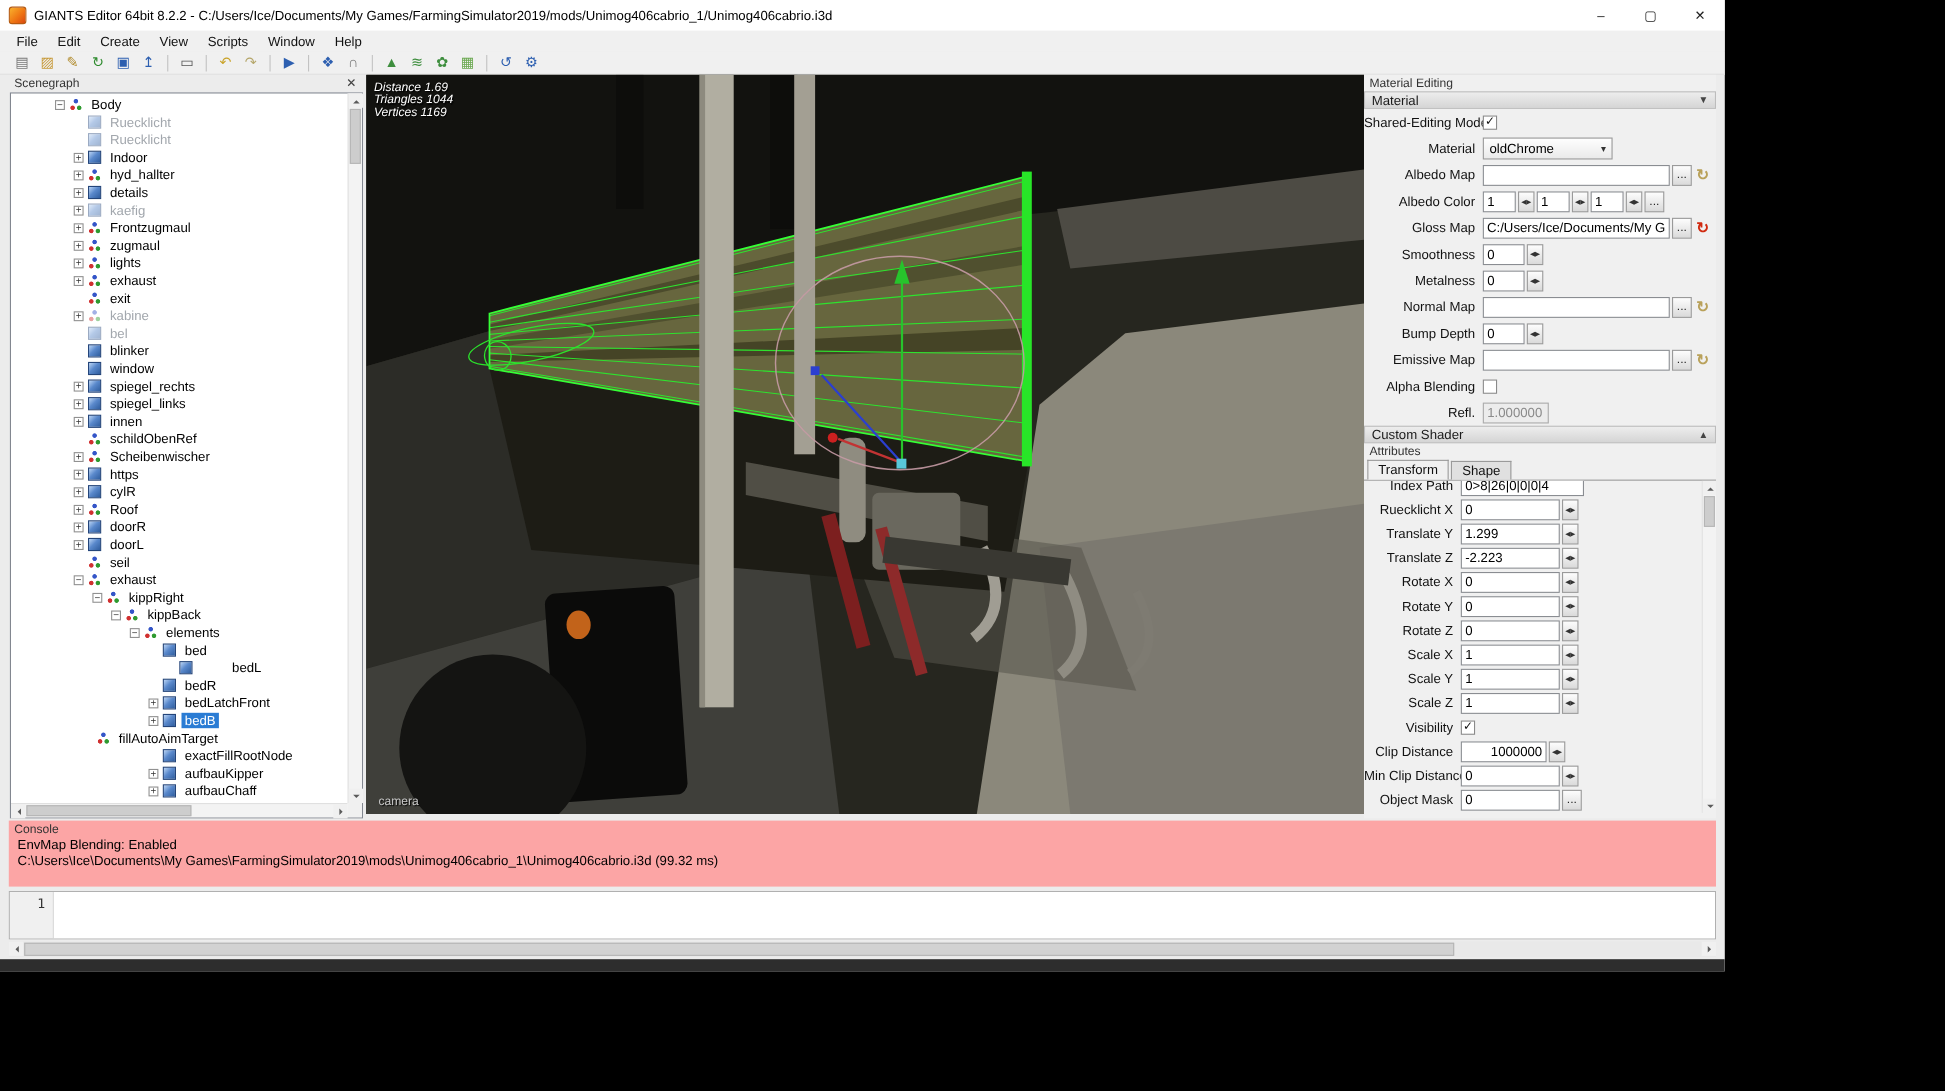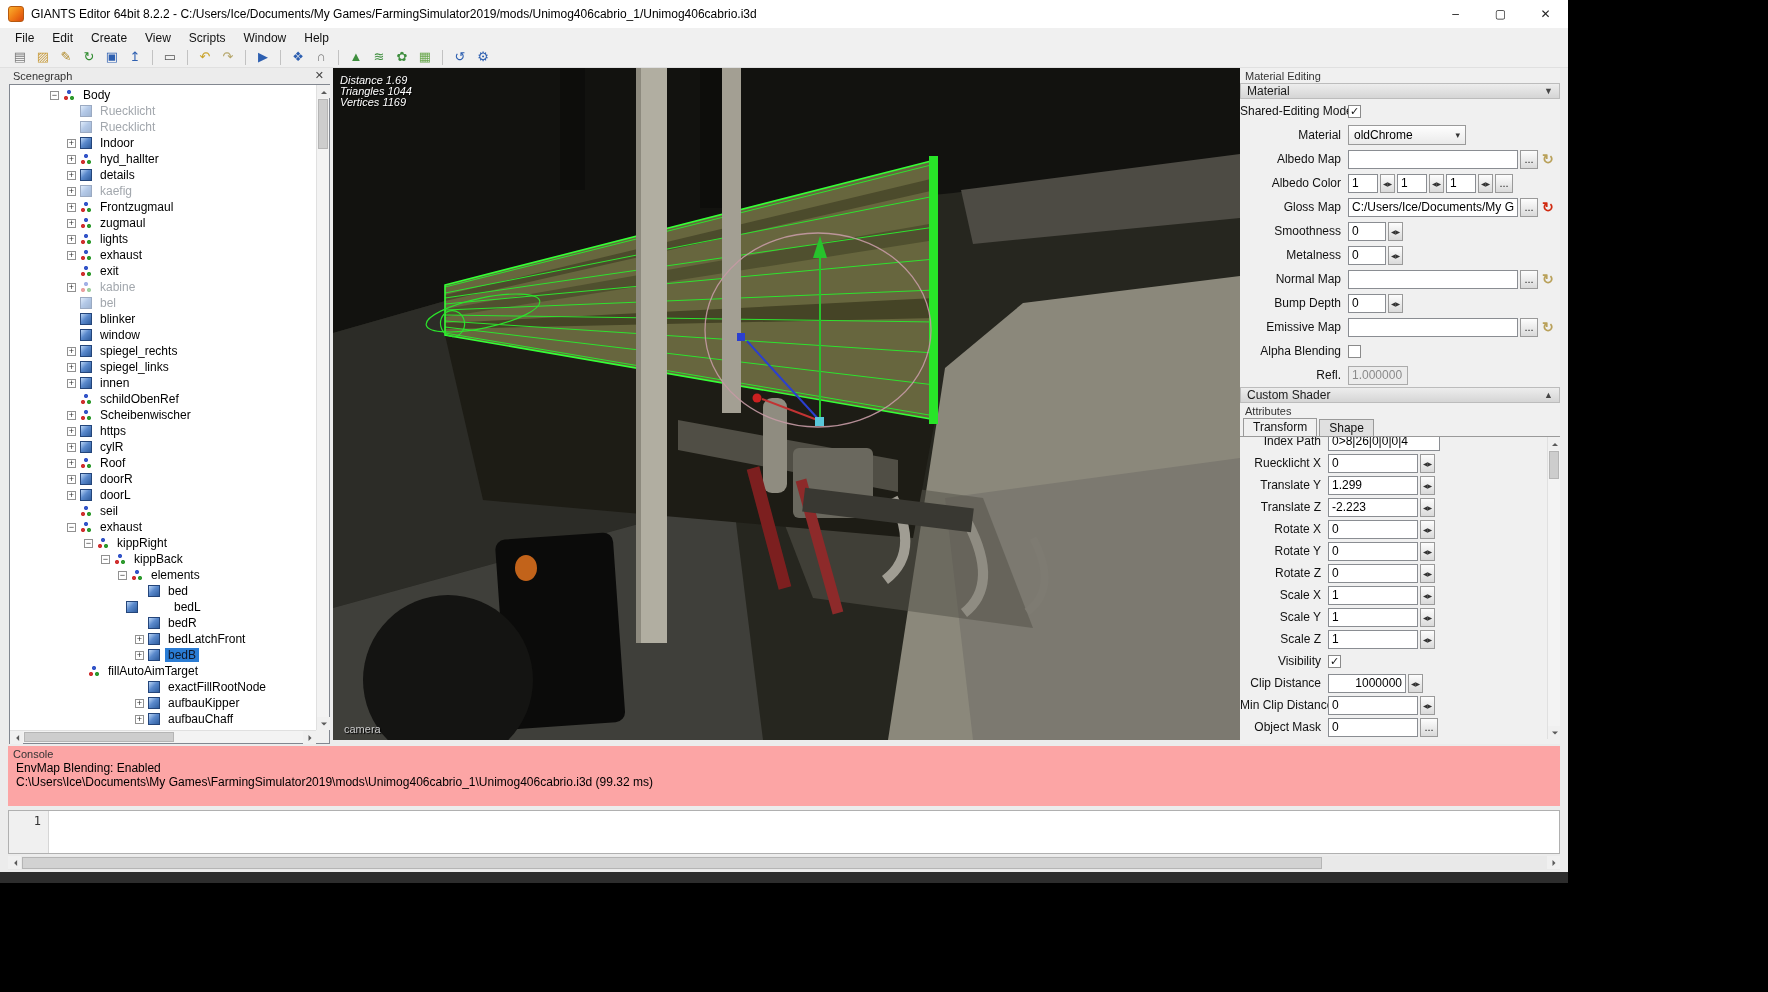--- a/index.html
+++ b/index.html
@@ -33,21 +33,21 @@
   .tree-row.grayed .node-icon{opacity:.45;}
   .expander{width:9px;height:9px;border:1px solid #919191;background:#fff;font-size:9px;line-height:7px;text-align:center;color:#333;margin-right:4px;flex:none;}
   .expander.hidden{visibility:hidden;}
   .node-icon{width:12px;height:12px;margin-right:5px;flex:none;}
   .node-icon.shape{background:linear-gradient(135deg,#bcd6f6 0%,#5a89cc 45%,#2f5d9e 100%);border:1px solid #24457a;}
   .node-icon.group{background:
     radial-gradient(circle at 3px 9px,#d03030 0,#d03030 1.7px,transparent 2.4px),
     radial-gradient(circle at 9px 9px,#2f9a2f 0,#2f9a2f 1.7px,transparent 2.4px),
     radial-gradient(circle at 6px 3px,#3455c8 0,#3455c8 1.7px,transparent 2.4px);}
   .tree-label{padding:0 3px;}
-  .tree-label.selected{background:#2a7cd4;color:#0f172a;text-align:center;}
+  .tree-label.selected{background:#2a7cd4;color:#ffffff;text-align:center;}
 
   
   .vscroll{position:absolute;right:0;top:0;bottom:13px;width:13px;background:#f3f3f3;border-left:1px solid #e0e0e0;}
   .hscroll{position:absolute;left:0;bottom:0;right:13px;height:13px;background:#f3f3f3;border-top:1px solid #e0e0e0;}
   .scroll-corner{position:absolute;right:0;bottom:0;width:13px;height:13px;background:#f0f0f0;}
   .arr{width:13px;height:13px;position:absolute;background:#f0f0f0;}
   .arr::after{content:"";position:absolute;left:50%;top:50%;border:3.5px solid transparent;}
   .arr.up{top:0;left:0;}   .arr.up::after{transform:translate(-50%,-65%);border-bottom-color:#5a5a5a;}
   .arr.down{bottom:0;left:0;} .arr.down::after{transform:translate(-50%,-25%);border-top-color:#5a5a5a;}
   .arr.left{left:0;top:0;}  .arr.left::after{transform:translate(-65%,-50%);border-right-color:#5a5a5a;}
@@ -304,21 +304,21 @@
           <div class="tree-row" style="padding-left: 108px;">
             <span class="expander">−</span>
             <span class="node-icon group"></span>
             <span class="tree-label">elements</span>
           </div>
           <div class="tree-row" style="padding-left: 125px;">
             <span class="expander hidden"></span>
             <span class="node-icon shape"></span>
             <span class="tree-label">bed</span>
           </div>
-          <div class="tree-row" style="padding-left: 75px; gap: 28px;">
+          <div class="tree-row" style="padding-left: 112px; gap: 28px;">
             <span class="expander hidden"></span>
             <span class="node-icon shape"></span>
             <span class="tree-label">bedL</span>
           </div>
           <div class="tree-row" style="padding-left: 125px;">
             <span class="expander hidden"></span>
             <span class="node-icon shape"></span>
             <span class="tree-label">bedR</span>
           </div>
           <div class="tree-row" style="padding-left: 125px;">

